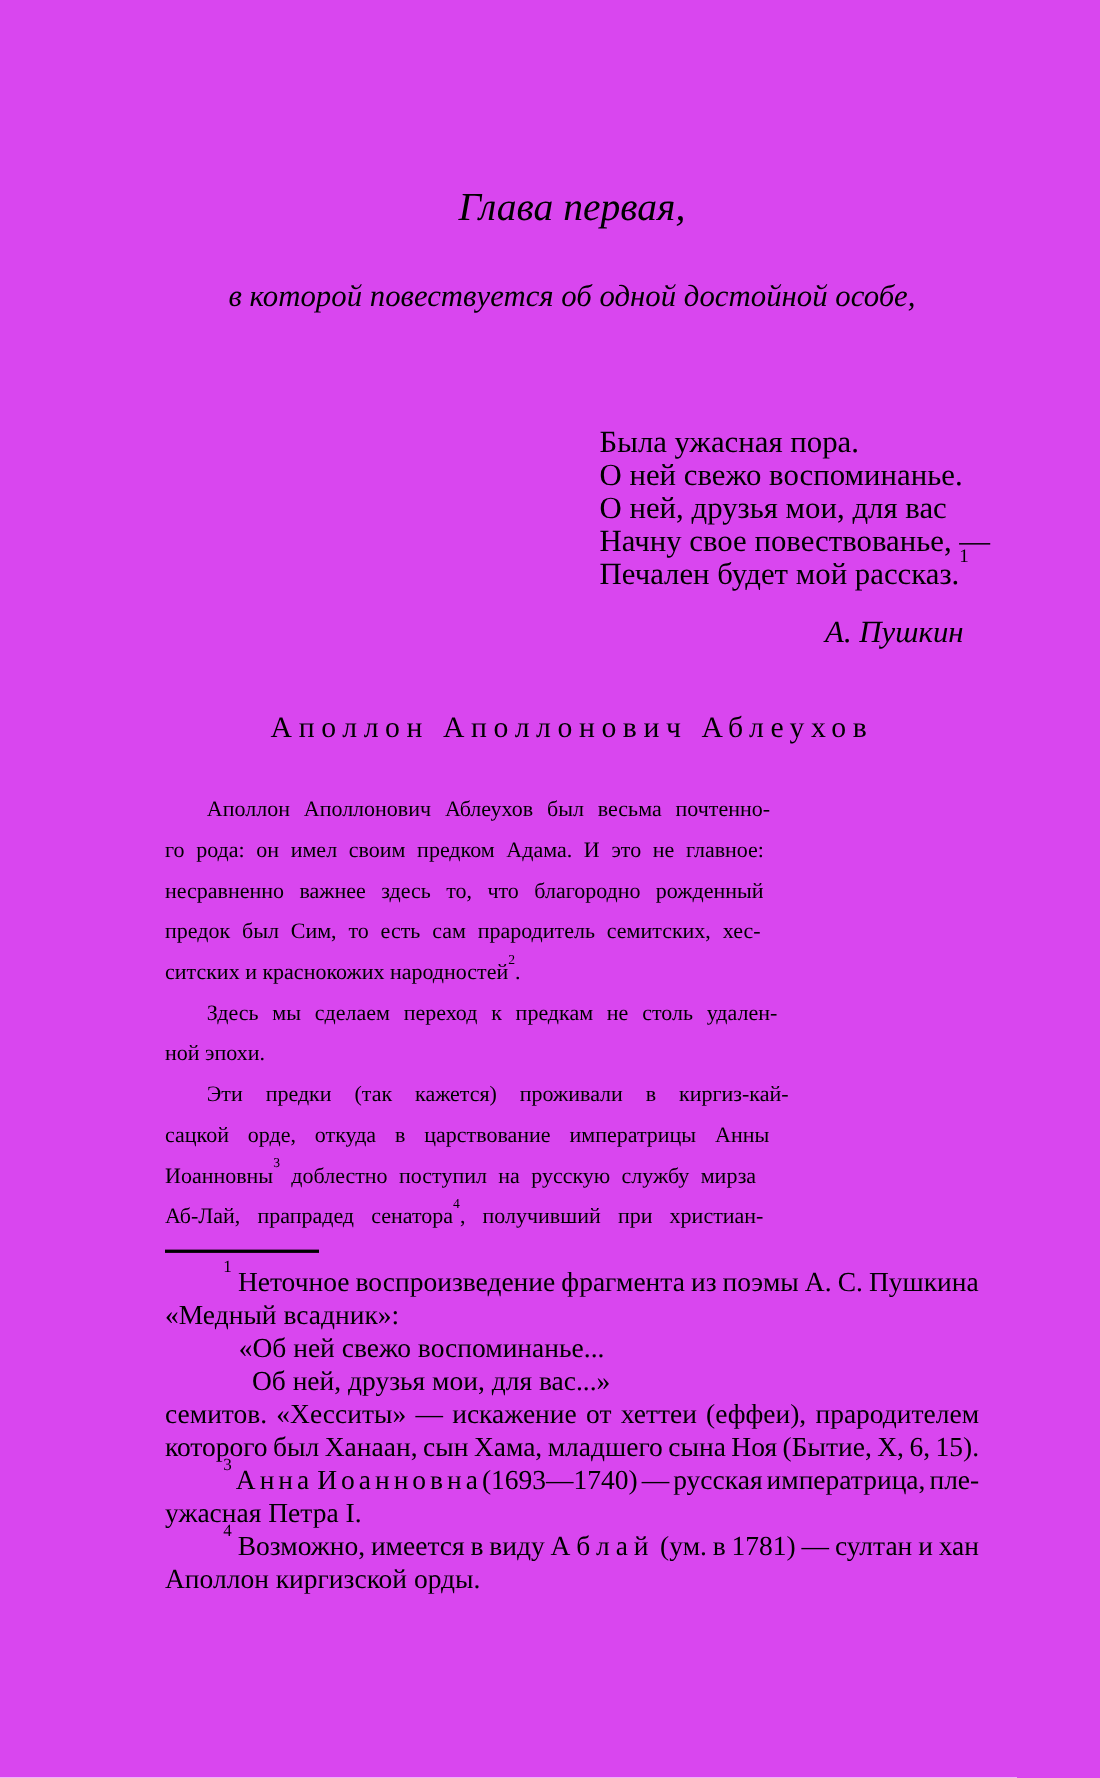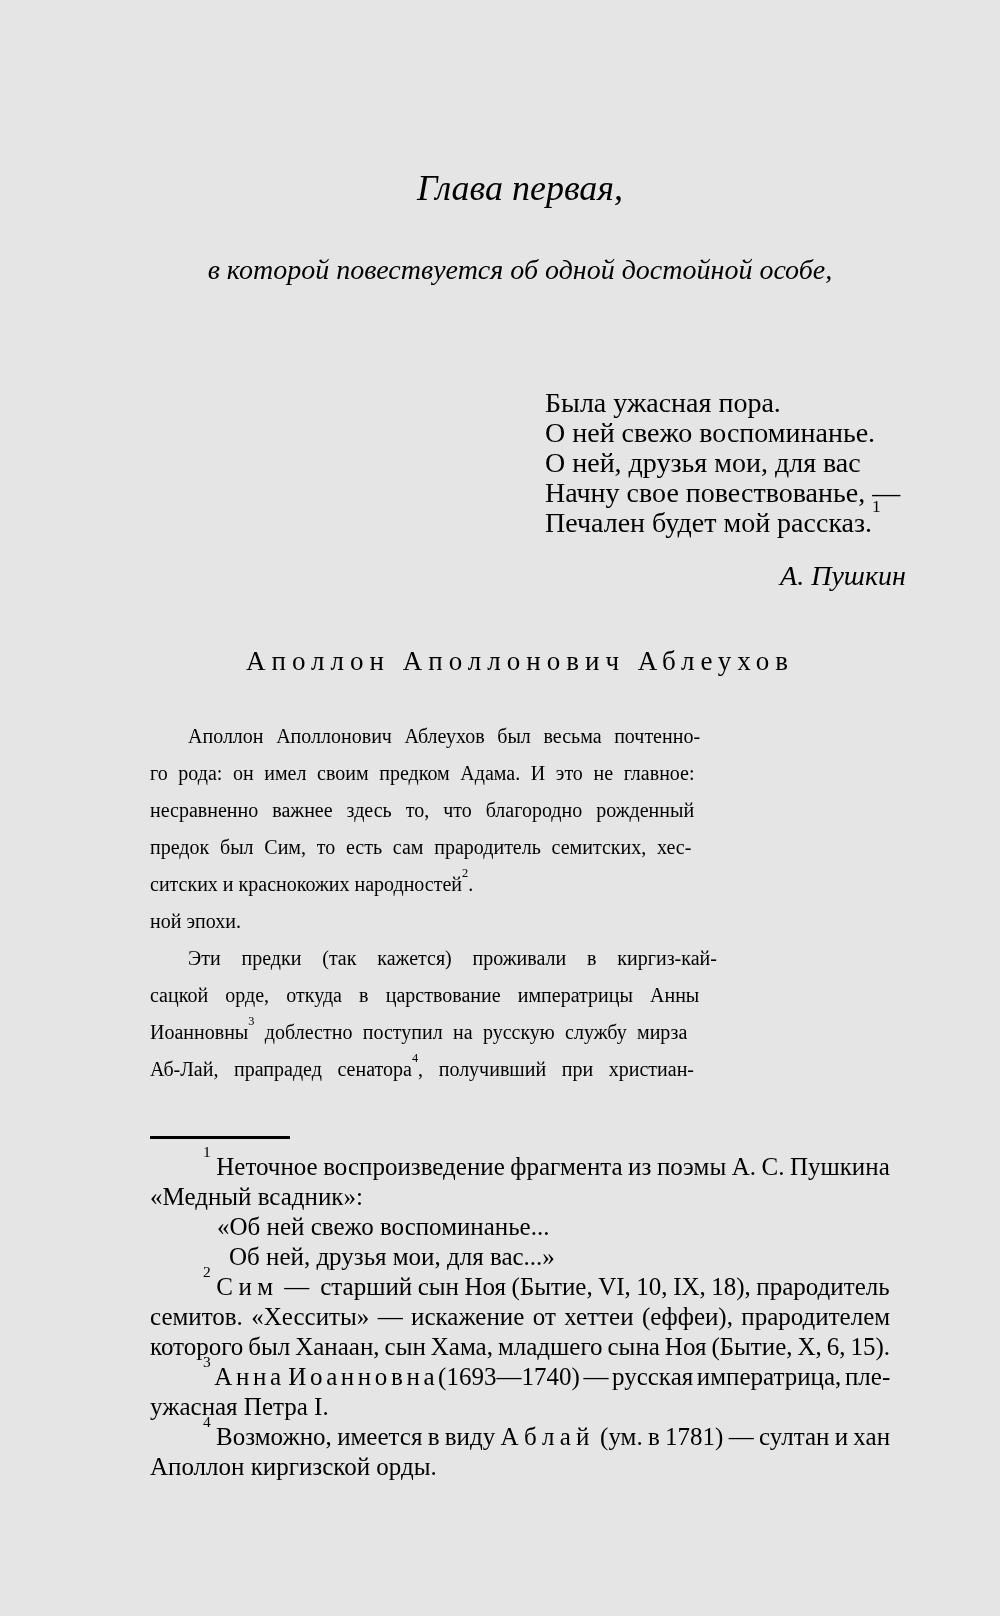--- a/index.html
+++ b/index.html
@@ -1,20 +1,20 @@
 <!DOCTYPE html>
 <html lang="ru"><head>
 <meta charset="utf-8">
 <style>
   html, body { margin: 0; padding: 0; background: #ffffff; }
   .page {
     position: relative;
     width: 1000px;
     height: 1616px;
-    background: #e5e5e5;
+    background: #d946ef;
     color: #000000;
     font-family: "Liberation Serif", "DejaVu Serif", serif;
     overflow: hidden;
   }
   .tline {
     white-space: pre;          
   }
   sup.fnmark {
     font-size: 62%;
     line-height: 0;
@@ -39,21 +39,21 @@
   }
   .chapter-subtitle .tline { line-height: 37px; }
   .epigraph {
     position: absolute;
     top: 388px; left: 545px; width: 360px;
     font-size: 28px;
   }
   .epigraph .tline { line-height: 30px; }
   .attribution {
     position: absolute;
-    top: 560px; left: 166px; width: 740px;
+    top: 560px; left: 136px; width: 740px;
     text-align: right;
     font-style: italic;
     font-size: 28px;
     line-height: 32px;
   }
   .section-heading {
     position: absolute;
     top: 644px; left: 150px; width: 740px;
     text-align: center;
     font-size: 27px;
@@ -104,20 +104,21 @@
 
   <div class="body-text">
     <div>
         <div class="tline" style="padding-left: 38px;"><span style="word-spacing: 7.6px;">Аполлон Аполлонович Аблеухов был весьма почтенно-</span></div>
         <div class="tline"><span style="word-spacing: 5.6px;">го рода: он имел своим предком Адама. И это не главное:</span></div>
         <div class="tline"><span style="word-spacing: 9px;">несравненно важнее здесь то, что благородно рожденный</span></div>
         <div class="tline"><span style="word-spacing: 5.75px; margin-top: 36px;">предок был Сим, то есть сам прародитель семитских, хес-</span></div>
         <div class="tline"><span>ситских и краснокожих народностей<sup class="fnmark">2</sup>.</span></div>
       </div>
     <div>
+        <div class="tline" style="padding-left: 38px;"><span style="word-spacing: 7.5px;">Здесь мы сделаем переход к предкам не столь удален-</span></div>
         <div class="tline"><span>ной эпохи.</span></div>
       </div>
     <div>
         <div class="tline" style="padding-left: 38px;"><span style="word-spacing: 15.8333px;">Эти предки (так кажется) проживали в киргиз-кай-</span></div>
         <div class="tline"><span style="word-spacing: 12.1667px;">сацкой орде, откуда в царствование императрицы Анны</span></div>
         <div class="tline"><span style="word-spacing: 5.33333px;">Иоанновны<sup class="fnmark">3</sup> доблестно поступил на русскую службу мирза</span></div>
         <div class="tline"><span style="word-spacing: 10.6px;">Аб-Лай, прапрадед сенатора<sup class="fnmark">4</sup>, получивший при христиан-</span></div>
       </div>
   </div>
 
@@ -128,21 +129,20 @@
       <div>
           <div class="tline" style="padding-left: 53px;"><span style="word-spacing: -0.75px;"><sup class="fnmark">1</sup> Неточное воспроизведение фрагмента из поэмы А. С. Пушкина</span></div>
           <div class="tline"><span>«Медный всадник»:</span></div>
         </div>
       <div>
           <div class="tline" style="padding-left: 67px;"><span>«Об ней свежо воспоминанье...</span></div>
           <div class="tline" style="padding-left: 79px;"><span>Об ней, друзья мои, для вас...»</span></div>
         </div>
     </div>
     <div>
-        <div class="tline" style="padding-left: 53px;"><span style="word-spacing: -0.733333px;"><sup class="fnmark">2</sup> С и м  —  старший сын Ноя (Бытие, VI, 10, IX, 18), прародитель</span></div>
         <div class="tline"><span style="word-spacing: 2.14286px;">семитов. «Хесситы» — искажение от хеттеи (еффеи), прародителем</span></div>
         <div class="tline"><span style="word-spacing: -1.27273px;">которого был Ханаан, сын Хама, младшего сына Ноя (Бытие, X, 6, 15).</span></div>
       </div>
     <div>
         <div class="tline" style="padding-left: 53px;"><span style="word-spacing: -2.63158px;"><sup class="fnmark">3</sup> А н н а  И о а н н о в н а (1693—1740) — русская императрица, пле-</span></div>
         <div class="tline"><span>ужасная Петра I.</span></div>
       </div>
     <div>
         <div class="tline" style="padding-left: 53px;"><span style="word-spacing: -0.941176px;"><sup class="fnmark">4</sup> Возможно, имеется в виду А б л а й  (ум. в 1781) — султан и хан</span></div>
         <div class="tline"><span>Аполлон киргизской орды.</span></div>

